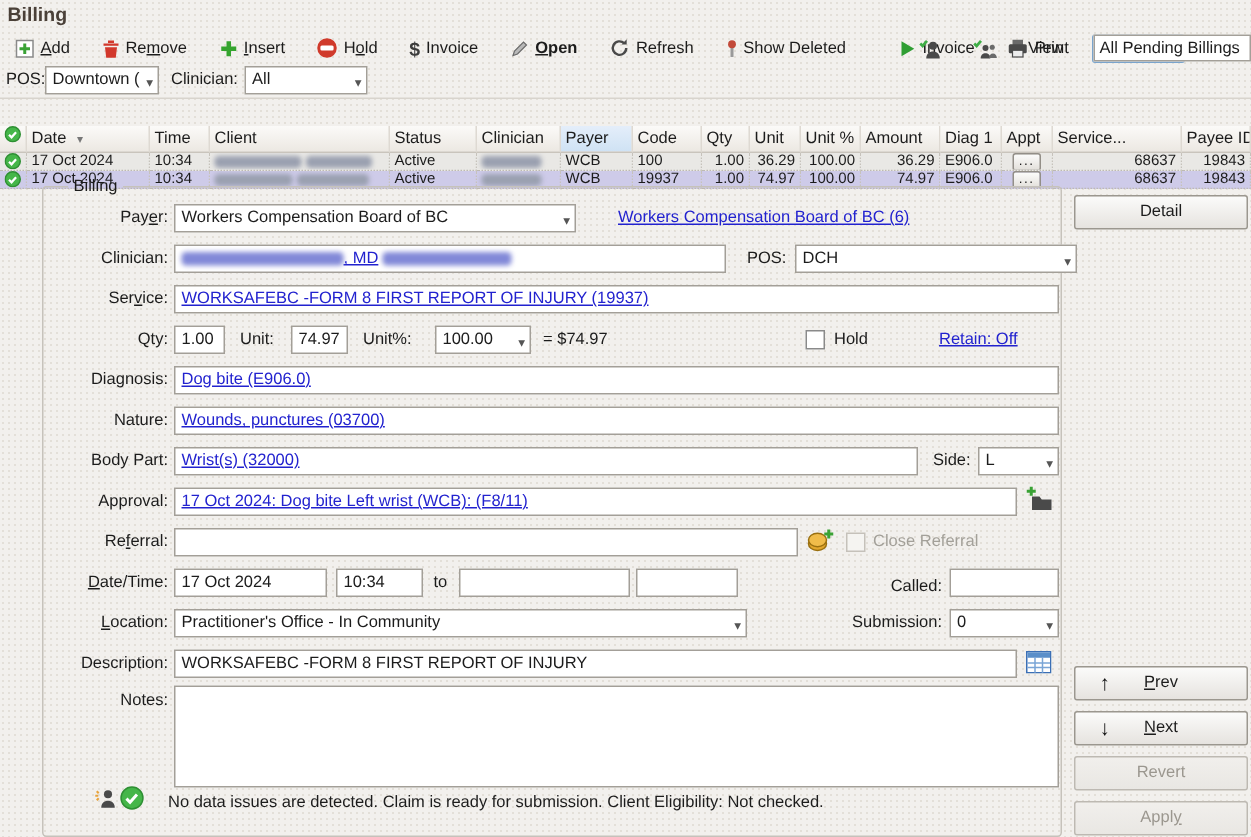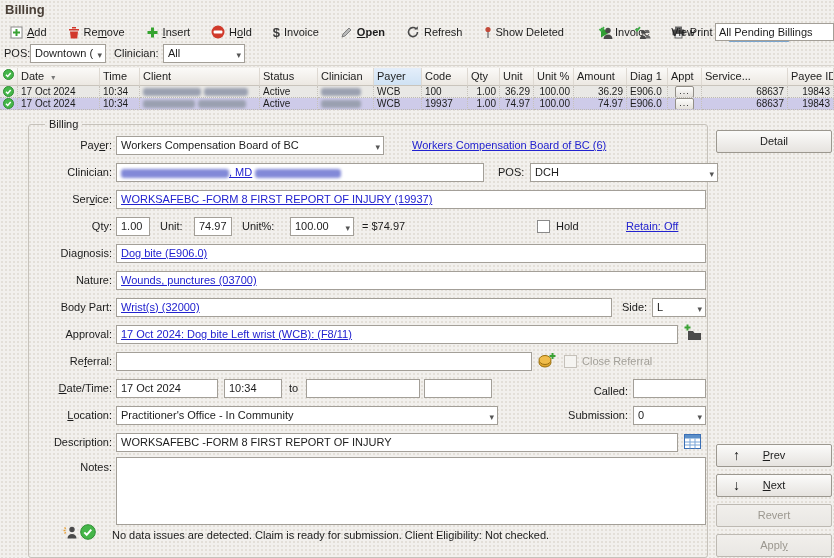--- a/index.html
+++ b/index.html
@@ -9,39 +9,39 @@
     background-size:4px 4px;
     font-family:Liberation Sans, sans-serif;font-size:11px;color:#1c1c1c;}
   .a{position:absolute;}
   .title{left:5px;top:2px;font-size:13px;font-weight:bold;color:#4a4038;}
   
   .toolbar{left:2px;top:21px;height:22px;display:flex;align-items:center;gap:11px;padding-left:3px;}
   .tbi{display:flex;align-items:center;gap:4px;padding:2px 4px;border:1px solid transparent;cursor:default;white-space:nowrap;}
   .tbi.active{background:linear-gradient(#d6e7f8,#b3d0ec);border-color:#7aa4cc;border-radius:2px;}
   .tbi .bold{font-weight:bold;}
   .tb-right{right:0;top:21px;height:22px;display:flex;align-items:center;gap:20px;}
-  .viewbox{width:119px;height:18px;background:#fff;border:1px solid #a39f98;line-height:16px;padding:0 3px;box-sizing:border-box;white-space:nowrap;overflow:hidden;}
+  .viewbox{width:105px;height:18px;background:#fff;border:1px solid #a39f98;line-height:16px;padding:0 3px;box-sizing:border-box;white-space:nowrap;overflow:hidden;}
   
   .filterbar{left:0;top:43px;width:834px;height:22px;border-bottom:1px solid #d8d4cd;}
   
   .field,.combo{position:absolute;box-sizing:border-box;height:19px;background:#fff;border:1px solid #a39f98;
     font-size:11px;line-height:17px;padding:0 4px;white-space:nowrap;overflow:hidden;}
   .combo{padding-right:16px;}
   .arr{position:absolute;right:3px;top:2px;font-size:9px;color:#555;}
   .lbl{position:absolute;left:28px;width:84px;text-align:right;line-height:19px;}
   .ilbl{position:absolute;line-height:19px;white-space:nowrap;}
   .rlbl{position:absolute;text-align:right;line-height:19px;white-space:nowrap;}
   .link{color:#2222cf;text-decoration:underline;cursor:pointer;white-space:nowrap;}
   .gray{color:#a3a099;}
   u{text-decoration:underline;}
   
   .grid{left:0;top:68px;width:834px;}
   .trow{display:grid;grid-template-columns:18px 82px 40px 120px 58px 56px 48px 46px 32px 34px 40px 53px 41px 34px 86px 46px;}
   .th{background:linear-gradient(#fbfaf8,#ece8e2);border-right:1px solid #ded9d2;border-bottom:1px solid #c9c4bc;
-    padding:0 3px;height:18px;line-height:17px;font-size:11px;white-space:nowrap;overflow:hidden;box-sizing:border-box;}
+    padding:0 3px;height:18px;line-height:17px;font-size:11px;white-space:nowrap;overflow:hidden;box-sizing:border-box;margin-top:16px;}
   .th.hl{background:linear-gradient(#e4eefa,#cfe2f4);}
   .sort{font-size:8px;color:#777;margin-left:7px;}
   .td{padding:0 3px;height:12px;line-height:12px;font-size:10px;border-right:1px dotted #c6c2bb;border-bottom:1px dotted #bdb9b2;
     white-space:nowrap;overflow:hidden;box-sizing:border-box;display:flex;align-items:center;}
   .td.r{justify-content:flex-end;}
   .td.c{justify-content:center;}
   .row0 .td{background:#e9e8e5;}
   .row1 .td{background:#cecbe9;}
   .mini-btn{width:17px;height:10px;line-height:8px;font-size:9px;text-align:center;background:linear-gradient(#fcfcfb,#e3e0db);
     border:1px solid #938f88;border-radius:2px;letter-spacing:1px;}

